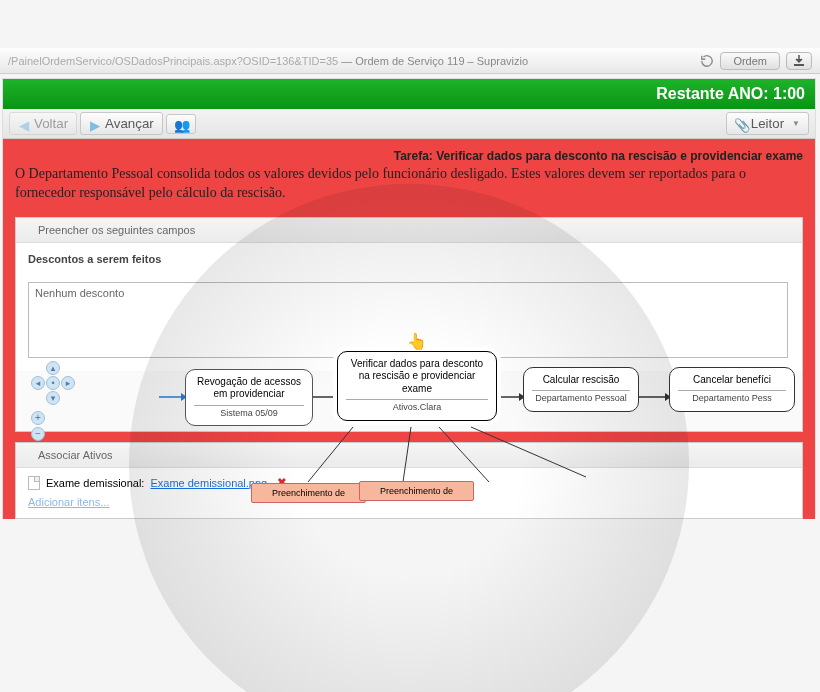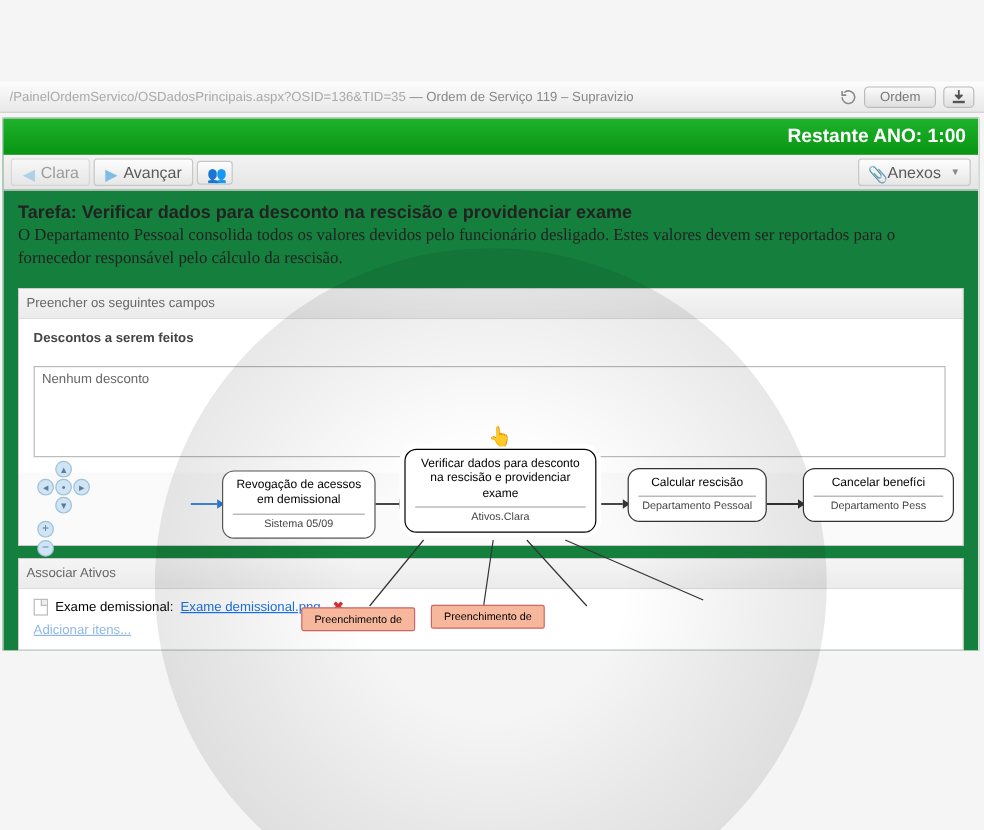--- a/index.html
+++ b/index.html
@@ -1,46 +1,46 @@
 <!DOCTYPE html>
 <html><head>
   <meta charset="utf-8">
   <style>
     * { margin: 0; padding: 0; box-sizing: border-box; }
     body { font-family: "Lucida Grande", Arial, sans-serif; font-size: 12px; background: #f5f5f5; width: 820px; height: 692px; overflow: hidden; position: relative; }
     
-    .browser-bar { background: linear-gradient(#fdfdfd, #e8e8e8); border-bottom: 1px solid #ccc; height: 26px; display: flex; align-items: center; padding: 0 8px; color: #888; font-size: 11px; gap: 6px; margin-top: 68px; }
+    .browser-bar { background: linear-gradient(#fdfdfd, #e8e8e8); border-bottom: 1px solid #ccc; height: 26px; display: flex; align-items: center; padding: 0 8px; color: #888; font-size: 11px; gap: 6px; margin-top: 48px; }
     .url-text { flex: 1; white-space: nowrap; overflow: hidden; text-overflow: ellipsis; }
     .url-path { color: #aaa; }
     .reload-icon svg { display: block; }
     .leitor-btn { background: linear-gradient(#fafafa, #e0e0e0); border: 1px solid #bbb; border-radius: 4px; padding: 2px 12px; color: #777; font-size: 11px; cursor: pointer; }
     .download-btn { background: linear-gradient(#fafafa, #e0e0e0); border: 1px solid #bbb; border-radius: 4px; padding: 2px 6px; color: #555; cursor: pointer; display: flex; align-items: center; }
     
-    .window { background: #15803d; border-left: 1px solid #ddd; border-right: 1px solid #ddd; border-top: 1px solid #ddd; margin: 4px 4px 0 2px; position: relative; }
+    .window { background: #ef4444; border-left: 1px solid #ddd; border-right: 1px solid #ddd; border-top: 1px solid #ddd; margin: 4px 4px 0 2px; position: relative; }
     
     .green-banner { background: #0d9b1a; background: linear-gradient(#1eb32a, #099414); color: #fff; font-weight: bold; text-align: right; padding: 6px 10px; font-size: 16px; }
     
     .toolbar { background: linear-gradient(#f3f3f3, #e5e5e5); border-bottom: 1px solid #ccc; display: flex; align-items: center; padding: 3px 6px; gap: 3px; font-size: 11px; }
     .tb-btn { background: linear-gradient(#fdfdfd, #e7e7e7); border: 1px solid #c7c7c7; border-radius: 3px; padding: 3px 8px; color: #5a5a5a; display: inline-flex; align-items: center; gap: 4px; cursor: pointer; }
     .tb-btn.disabled { opacity: .55; }
     .tb-spacer { flex: 1; }
     .tb-icon { width: 12px; height: 12px; }
     .icon-blue-left { color: #7fbce6; }
     .icon-blue-right { color: #7fbce6; }
     .icon-person { color: #d18d2a; }
     .clip-icon { color: #777; }
     .dropdown-caret { margin-left: 4px; font-size: 8px; color: #888; }
     
     .content { padding: 10px 12px 0 12px; }
-    .task-line { font-size: 15px; color: #222; }
+    .task-line { font-size: 12px; color: #222; text-align: right; }
     .task-line strong { font-weight: bold; }
     .task-desc { font-family: "Times New Roman", serif; font-size: 14px; color: #222; margin-top: 2px; line-height: 1.35; }
     
     .panel { border: 1px solid #ccc; background: #fafafa; margin-top: 14px; }
-    .panel-header { background: linear-gradient(#f5f5f5, #ebebeb); color: #666; font-size: 11px; padding: 6px 6px; border-bottom: 1px solid #ddd; }
+    .panel-header { background: linear-gradient(#f5f5f5, #ebebeb); color: #666; font-size: 11px; padding: 6px 22px; border-bottom: 1px solid #ddd; }
     .panel-body { padding: 10px 12px; background: #fff; }
     .field-label { font-weight: bold; color: #444; font-size: 11px; margin-bottom: 17px; }
     .textarea-box { border: 1px solid #bbb; width: 760px; height: 76px; background: #fff; padding: 4px 6px; color: #666; font-size: 11px; resize: none; font-family: inherit; }
     .panel-pad { height: 60px; background: #fafafa; }
     
     .panel.assets { margin-top: 10px; }
     .asset-row { padding: 8px 12px 4px 12px; background: #fff; display: flex; align-items: center; gap: 6px; font-size: 11px; }
     .doc-icon { width: 12px; height: 14px; border: 1px solid #bbb; background: #fff; position: relative; }
     .doc-icon::after { content: ""; position: absolute; top: 0; right: 0; width: 4px; height: 4px; background: #eee; border-left: 1px solid #bbb; border-bottom: 1px solid #bbb; }
     .link-text { color: #1a73e8; text-decoration: underline; }
@@ -67,21 +67,21 @@
     .fn-3 { left: 334px; top: 32px; width: 160px; border-color: #000; background: #fff; z-index: 8; box-shadow: 0 0 0 4px #fff; }
     .fn-3 .owner { font-weight: normal; }
     .fn-4 { left: 520px; top: 48px; width: 116px; }
     .fn-5 { left: 666px; top: 48px; width: 126px; }
     
     .pointer-icon { position: absolute; left: 50%; top: -20px; transform: translateX(-50%); font-size: 16px; z-index: 9; }
     
     .arrow { position: absolute; z-index: 4; pointer-events: none; }
     .arrow svg { overflow: visible; }
     
-    .sub-node { position: absolute; border: 1.5px solid #c66; background: #f7b79c; font-size: 9px; padding: 4px 10px; border-radius: 2px; z-index: 6; white-space: nowrap; }
+    .sub-node { position: absolute; border: 1.5px solid #c66; background: #f7b79c; font-size: 9px; padding: 4px 20px; border-radius: 2px; z-index: 6; white-space: nowrap; }
     .sn-1 { left: 248px; top: 164px; }
     .sn-2 { left: 356px; top: 162px; }
   </style>
 </head>
 <body>
 
 <div class="browser-bar">
   <span class="url-text">
     <span class="url-path">/PainelOrdemServico/OSDadosPrincipais.aspx?OSID=136&amp;TID=35</span><span> — Ordem de Serviço 119 – Supravizio</span>
   </span>
@@ -99,33 +99,33 @@
   </button>
 </div>
 
 <div class="window">
 
   <div class="green-banner">Restante ANO: 1:00</div>
 
   <div class="toolbar">
     <button class="tb-btn disabled">
       <span class="tb-icon icon-blue-left">◀</span>
-      <span>Clara</span>
+      <span>Voltar</span>
     </button>
     <button class="tb-btn">
       <span class="tb-icon icon-blue-right">▶</span>
       <span>Avançar</span>
     </button>
     <button class="tb-btn">
       <span class="tb-icon icon-person">👥</span>
     </button>
     <span class="tb-spacer"></span>
     <button class="tb-btn">
       <span class="tb-icon clip-icon">📎</span>
-      <span>Anexos</span>
+      <span>Leitor</span>
       <span class="dropdown-caret">▼</span>
     </button>
   </div>
 
   <div class="content">
     <div class="task-line">
       <strong><span>Tarefa:</span> <span>Verificar dados para desconto na rescisão e providenciar exame</span></strong>
     </div>
     <div class="task-desc">O Departamento Pessoal consolida todos os valores devidos pelo funcionário desligado. Estes valores devem ser reportados para o fornecedor responsável pelo cálculo da rescisão.</div>
 
@@ -205,21 +205,21 @@
           <line x1="0" y1="0" x2="50" y2="55" stroke="#333" stroke-width="1"></line>
         </svg>
     </div>
     <div class="arrow" style="left:468px; top:108px">
       <svg width="120" height="60">
           <line x1="0" y1="0" x2="115" y2="50" stroke="#333" stroke-width="1"></line>
         </svg>
     </div>
 
     <div class="flow-node fn-2">
-      <div>Revogação de acessos em demissional</div>
+      <div>Revogação de acessos em providenciar</div>
       <div class="owner">Sistema 05/09</div>
     </div>
     <div class="flow-node fn-3">
       <span class="pointer-icon">👆</span>
       <div>Verificar dados para desconto na rescisão e providenciar exame</div>
       <div class="owner">Ativos.Clara</div>
     </div>
     <div class="flow-node fn-4">
       <div>Calcular rescisão</div>
       <div class="owner">Departamento Pessoal</div>

